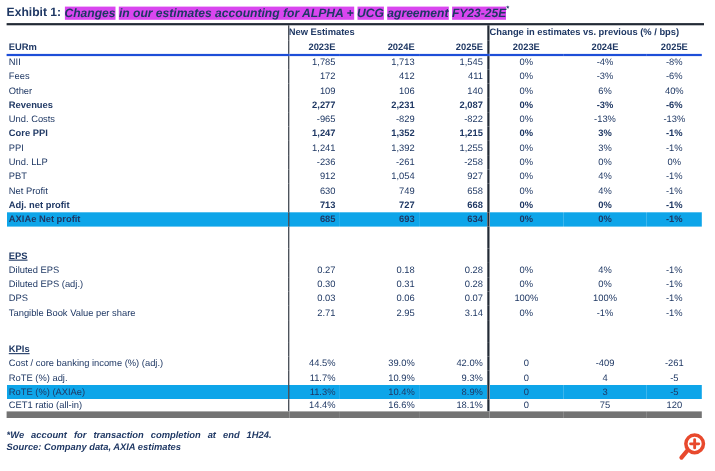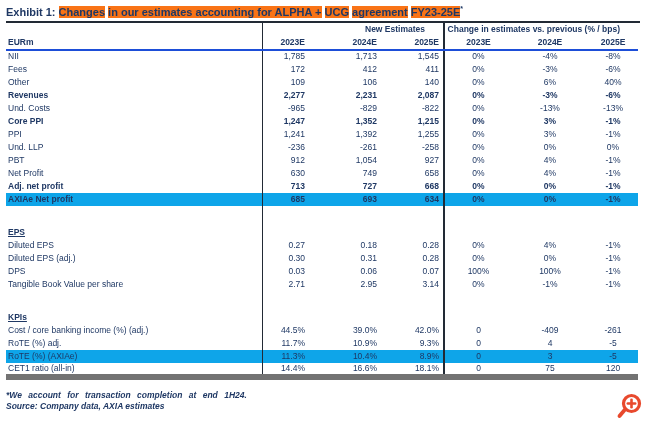--- a/index.html
+++ b/index.html
@@ -14,39 +14,39 @@
   
   .exhibit-title {
     font-size: 11px;
     font-weight: bold;
     color: #1F3864;
     padding: 2px 0 3px 0;
     border-bottom: 2px solid #222A35;
     width: 634px;
     white-space: nowrap;
   }
-  .exhibit-title .hl { background: #f97316; }
+  .exhibit-title .hl { background: #d946ef; font-style: italic; }
   .exhibit-title sup { font-size: 7px; }
 
   
   table.est {
     border-collapse: collapse;
     table-layout: fixed;
     width: 632px;
     font-size: 8.5px;
     color: #1F3864;
   }
   td { vertical-align: middle; height: 13px; line-height: 11px; overflow: hidden; white-space: nowrap; }
   td.lbl { text-align: left; padding-left: 2px; }
   td.num { }
   td.new { text-align: right; padding-right: 4px; }
   td.chg { text-align: center; }
   td.vl  { border-left: 1px solid #222A35; }
   td.vl2 { border-left: 2px solid #222A35; }
-  tr.grouphead td { font-weight: bold; text-align: right; height: 14px; padding-right: 18px; }
+  tr.grouphead td { font-weight: bold; text-align: left; height: 14px; padding-right: 18px; }
   tr.colhead td { font-weight: bold; border-bottom: 2px solid #1d4ed8; height: 13px; }
   tr.colhead td.new { text-align: right; }
   tr.colhead td.chg { text-align: center; }
   tr.bold td { font-weight: bold; }
   tr.highlight td { background: #0ea5e9; }
   tr.section td { font-weight: bold; }
   tr.section td.lbl span { text-decoration: underline; }
   tr.spacer td { height: 20px; }
   tbody tr:last-child td { border-bottom: 6px solid #737373; margin-top: 48px; }
 

